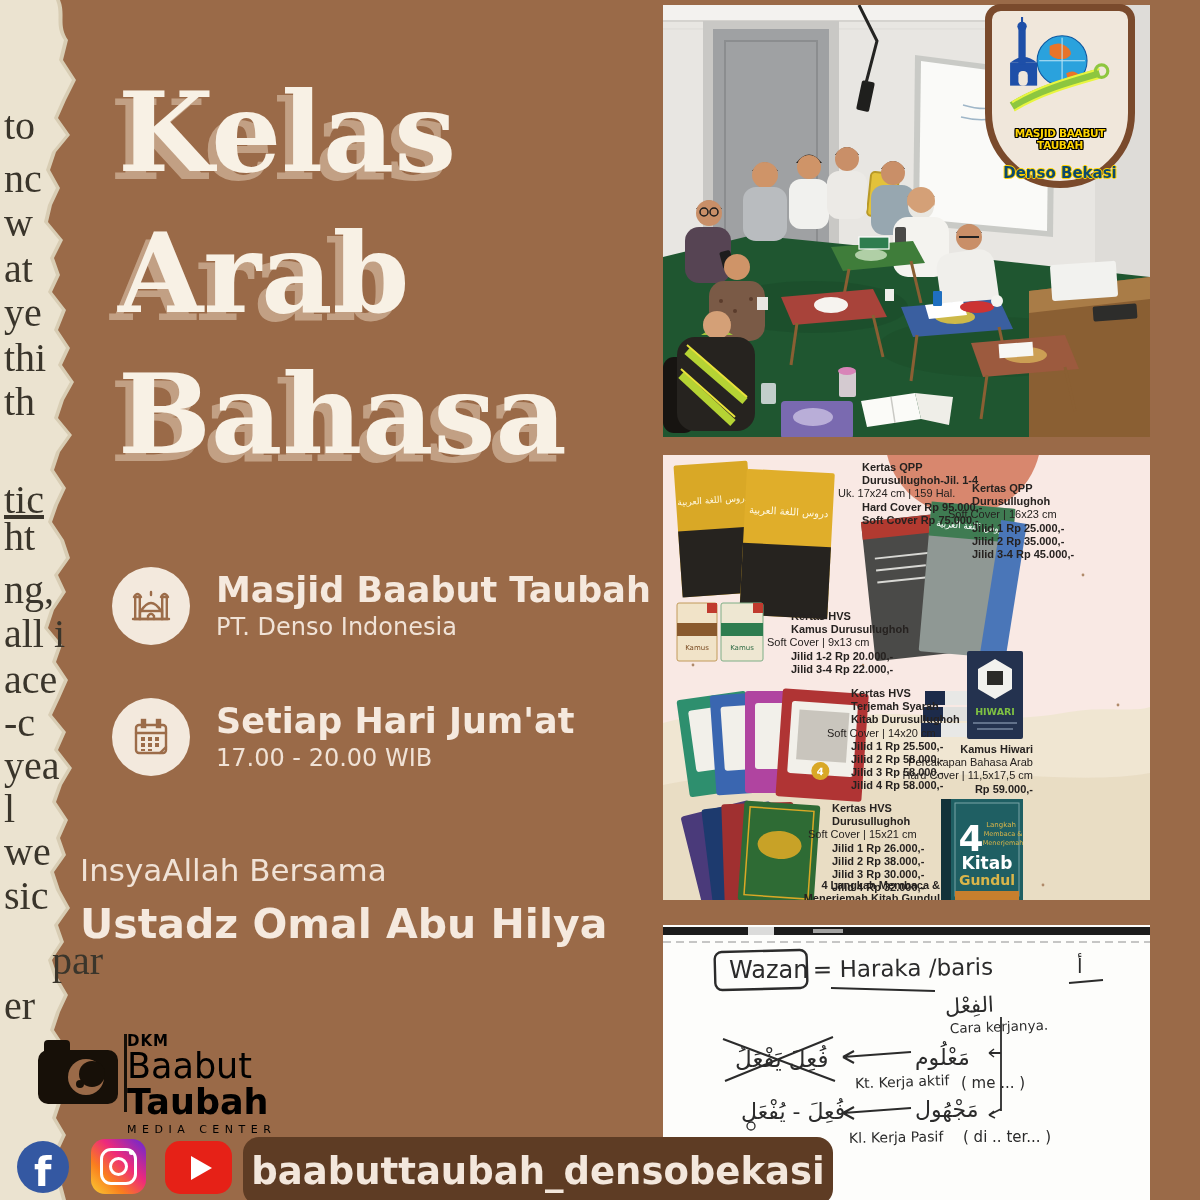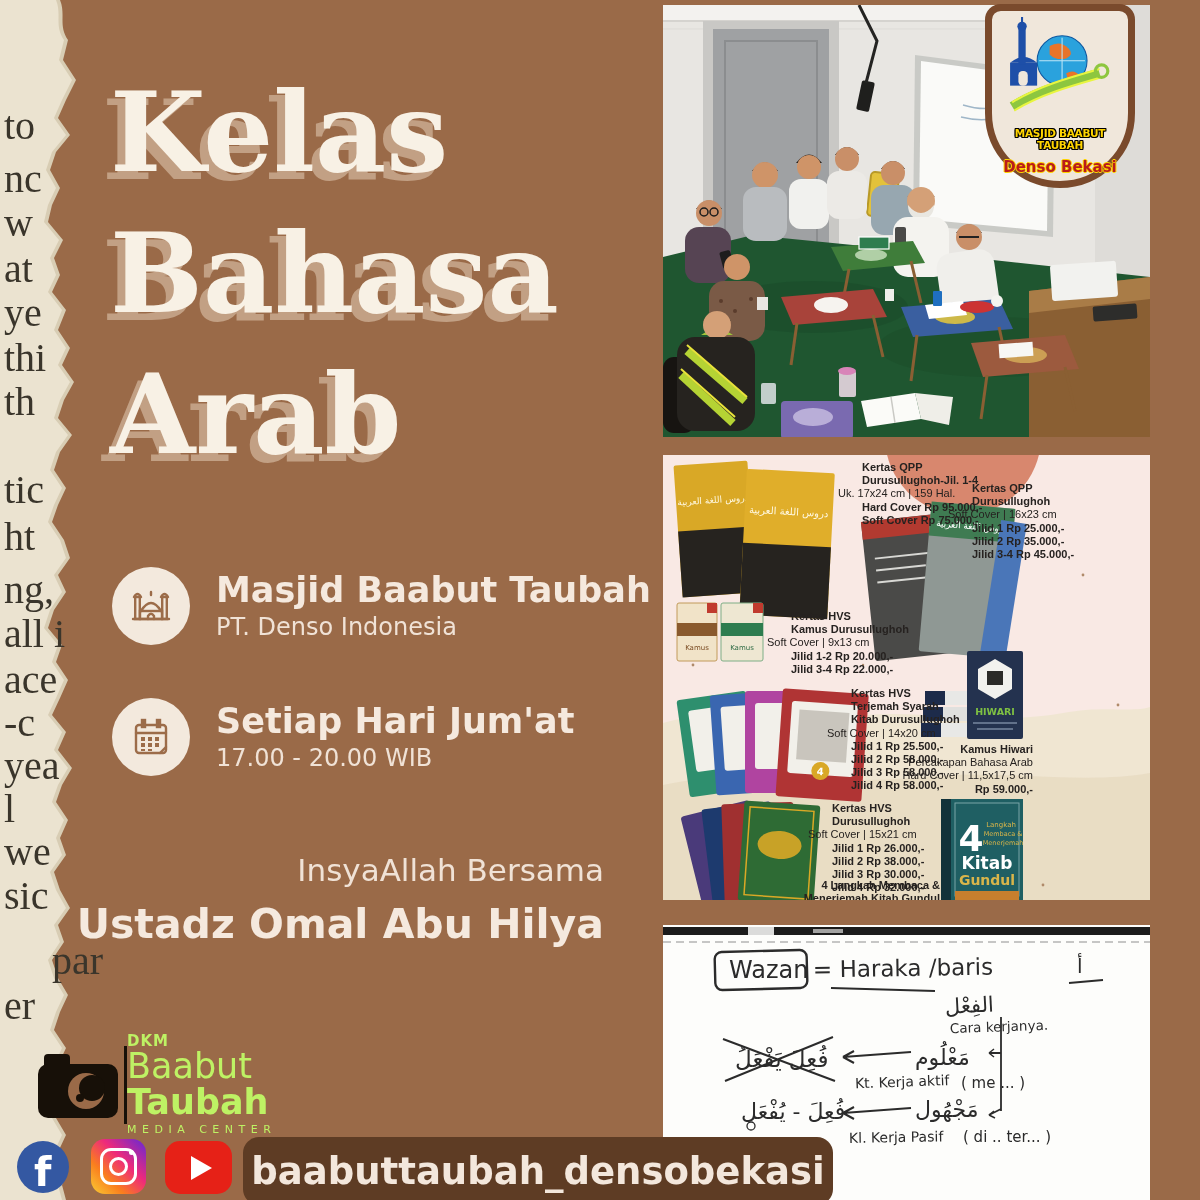--- a/index.html
+++ b/index.html
@@ -5,61 +5,61 @@
   html,body{margin:0;padding:0;background:#444;}
   .poster{position:relative;width:1200px;height:1200px;background:#9a6a48;overflow:hidden;
           font-family:"DejaVu Sans",sans-serif;}
 
   
   .torn{position:absolute;left:0;top:0;width:140px;height:1200px;z-index:2;}
   .torn svg{position:absolute;left:0;top:0;}
   .frag{position:absolute;left:4px;font:400 40px/40px "Liberation Serif",serif;color:#3a352b;white-space:nowrap;}
 
   
-  .title{position:absolute;left:110px;top:62px;margin:0;z-index:3;
+  .title{position:absolute;left:118px;top:62px;margin:0;z-index:3;
          font-family:"DejaVu Serif",serif;font-weight:bold;font-size:110px;line-height:141px;
          color:#f8f1e5;text-shadow:-8px 8px 0 #c2a084;}
   .title span{display:block;}
 
   
   .info-row{position:absolute;left:112px;display:flex;align-items:center;gap:26px;z-index:3;}
   .icon-circle{width:78px;height:78px;border-radius:50%;background:#f3e9dd;
                display:flex;align-items:center;justify-content:center;flex:0 0 auto;}
   .info-heading{font-size:35px;font-weight:bold;color:#f5e9de;line-height:1.25;}
   .info-sub{font-size:24px;color:#f0e2d6;line-height:1.3;}
 
   
-  .presenter{position:absolute;left:64px;top:852px;width:540px;text-align:right;color:#f0e2d6;z-index:3;}
+  .presenter{position:absolute;left:80px;top:852px;width:540px;text-align:left;color:#f0e2d6;z-index:3;}
   .presenter-intro{font-size:31px;}
   .presenter-name{font-size:41px;font-weight:bold;margin-top:12px;color:#f5e9de;}
 
   
-  .media-logo{position:absolute;left:36px;top:1034px;display:flex;align-items:center;
-              color:#bef264;z-index:3;}
+  .media-logo{position:absolute;left:36px;top:1034px;display:flex;align-items:flex-start;
+              color:#000000;z-index:3;}
   .ml-divider{width:3px;height:78px;background:#171008;}
   .ml-org{font-size:15px;font-weight:bold;letter-spacing:1px;line-height:1;}
   .ml-n1{font-size:35px;line-height:1.02;}
   .ml-n2{font-size:35px;font-weight:bold;line-height:1.02;}
   .ml-tag{font-size:11px;letter-spacing:5.5px;margin-top:3px;}
 
   
   .card{position:absolute;left:663px;width:487px;overflow:hidden;z-index:1;}
   .photo-card{top:5px;height:432px;background:#e8e6e2;}
   .catalog-card{top:455px;height:445px;background:#f9e9e4;}
   .notes-card{top:925px;height:275px;background:#fdfdfb;}
   .cat-block{position:absolute;font:11px/13.2px "Liberation Sans",sans-serif;color:#262220;white-space:nowrap;}
   .cat-block .b{font-weight:bold;margin-left:24px;}
 
   
   .badge{position:absolute;left:985px;top:4px;width:150px;height:184px;box-sizing:border-box;
          border:7px solid #7a4a2c;border-radius:16px 16px 76px 76px;background:#f0e7db;
          text-align:center;z-index:4;}
   .badge-l1{margin-top:2px;font-size:10.5px;font-weight:bold;color:#ffd400;letter-spacing:-0.3px;
      text-shadow:1px 0 #000,-1px 0 #000,0 1px #000,0 -1px #000,1px 1px #000,-1px -1px #000,1px -1px #000,-1px 1px #000;}
-  .badge-l2{margin-top:7px;font-size:15px;font-weight:bold;color:#b91c1c;
+  .badge-l2{margin-top:13px;font-size:15px;font-weight:bold;color:#0c4a6e;
      text-shadow:1px 0 #ffd400,-1px 0 #ffd400,0 1px #ffd400,0 -1px #ffd400;}
 
   
   .social-fb{position:absolute;left:17px;top:1141px;width:52px;height:52px;border-radius:50%;
              background:#3458a2;color:#fff;z-index:5;overflow:hidden;}
   .fb-f{position:absolute;left:17px;top:8px;font-size:40px;font-weight:bold;font-family:"DejaVu Sans",sans-serif;}
   .social-ig{position:absolute;left:91px;top:1139px;width:55px;height:55px;border-radius:14px;z-index:5;
              background:linear-gradient(45deg,#f9ce34 0%,#fa7e1e 30%,#ee2a7b 60%,#6228d7 100%);}
   .ig-frame{position:absolute;left:9px;top:9px;right:9px;bottom:9px;border:3.5px solid #fff;border-radius:11px;}
   .ig-lens{position:absolute;left:18px;top:18px;right:18px;bottom:18px;border:3.5px solid #fff;border-radius:50%;}
@@ -83,39 +83,39 @@
       <path fill="#ebe3d0" d="M0,0 L56,0 C62,14 54,26 64,40 L59,60 L72,80 L62,100 L54,118 L66,135 L52,152 L46,170 L56,188 L48,205 L44,222 L59,240 L50,258 L56,275 L48,292 L62,310 L54,330 L66,348 L58,365 L70,382 L60,400 L54,418 L68,435 L56,452 L50,470 L62,488 L54,505 L48,522 L60,540 L66,558 L54,575 L62,592 L50,610 L44,628 L58,645 L52,662 L64,680 L56,698 L48,715 L62,732 L54,750 L68,768 L58,785 L52,802 L64,820 L56,838 L62,855 L50,872 L56,890 L66,908 L54,925 L60,942 L48,960 L54,978 L64,995 L56,1012 L50,1030 L62,1048 L54,1065 L66,1082 L58,1100 L52,1118 L62,1135 L54,1152 L64,1170 L58,1185 L62,1200 L0,1200 Z"></path>
     </svg>
     <div>
         <div class="frag" style="top: 106px;">to</div>
         <div class="frag" style="top: 159px;">nc</div>
         <div class="frag" style="top: 203px;">w</div>
         <div class="frag" style="top: 249px;">at</div>
         <div class="frag" style="top: 293px;">ye</div>
         <div class="frag" style="top: 338px;">thi</div>
         <div class="frag" style="top: 382px;">th</div>
-        <div class="frag" style="top: 470px;">tic</div>
+        <div class="frag" style="top: 480px; text-decoration: underline;">tic</div>
         <div class="frag" style="top: 517px;">ht</div>
         <div class="frag" style="top: 570px;">ng,</div>
         <div class="frag" style="top: 614px;">all i</div>
         <div class="frag" style="top: 660px;">ace</div>
         <div class="frag" style="top: 703px;">-c</div>
         <div class="frag" style="top: 746px;">yea</div>
         <div class="frag" style="top: 789px;">l</div>
         <div class="frag" style="top: 832px;">we</div>
         <div class="frag" style="top: 876px;">sic</div>
         <div class="frag" style="top: 941px; margin-left: 48px;">par</div>
         <div class="frag" style="top: 986px;">er</div>
       </div>
   </div>
 
   <h1 class="title">
     <span>Kelas</span>
+    <span>Arab</span>
     <span>Bahasa</span>
-    <span>Arab</span>
   </h1>
 
   <div class="info-row" style="top:567px;">
     <span class="icon-circle">
       <svg width="48" height="48" viewBox="0 0 48 48" fill="none" stroke="#9c6c49" stroke-width="2.4" stroke-linecap="round">
         <path d="M7,15 q3.5,-6 7,0"></path>
           <rect x="8.2" y="15" width="4.6" height="22"></rect>
         <path d="M34,15 q3.5,-6 7,0"></path>
           <rect x="35.2" y="15" width="4.6" height="22"></rect>
         <path d="M14,29 Q24,13 34,29"></path>

